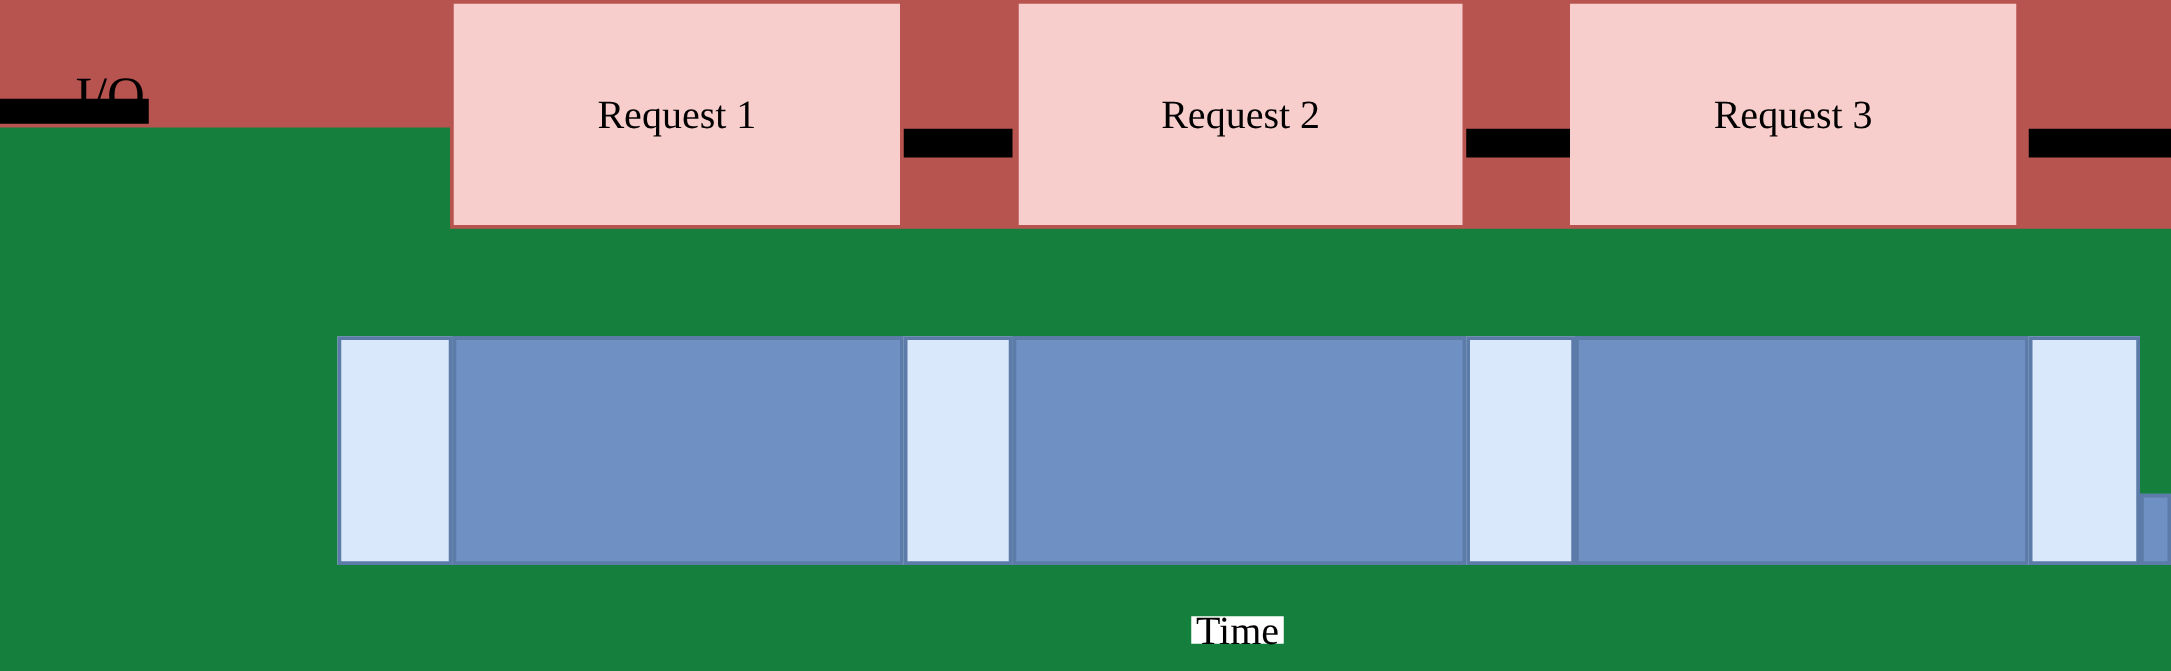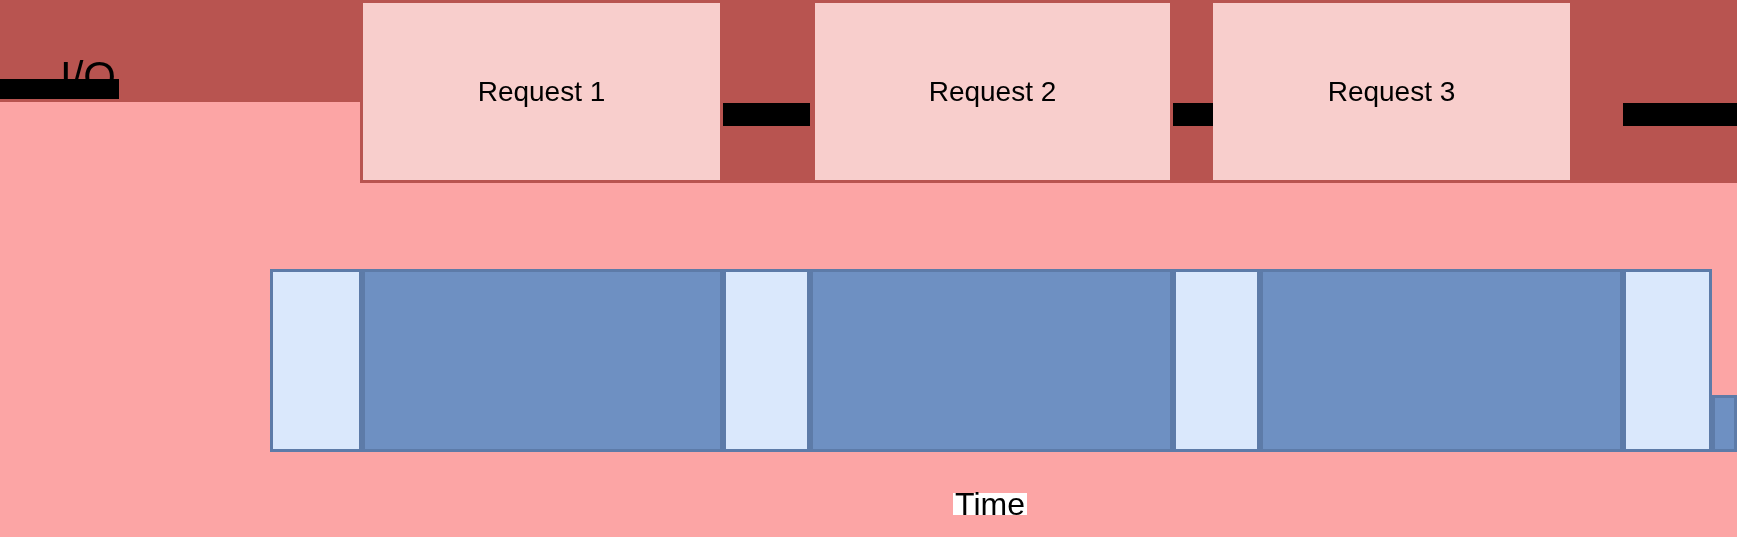--- a/index.html
+++ b/index.html
@@ -1,47 +1,47 @@
 <!DOCTYPE html>
 <html><head>
 <meta charset="utf-8">
 <style>
   html, body { margin: 0; padding: 0; background: #000; }
   .stage {
     position: relative;
     width: 1737px;
     height: 537px;
-    background: #fca5a5;
+    background: #15803d;
     overflow: hidden;
-    font-family: Liberation Sans, sans-serif;
+    font-family: Liberation Serif, serif;
   }
   .abs { position: absolute; box-sizing: border-box; }
 
   
   .io-left-strip { left: 0; top: 0; width: 363px; height: 102px; background: #b85450; }
   .io-band      { left: 360px; top: 0; width: 1377px; height: 183px; background: #b85450; }
   .io-axis-stub { left: 0; top: 79px; width: 119px; height: 20px; background: #000000; }
   .io-label {
     left: 60px; top: 52px;
     color: #000000; font-size: 42px; line-height: 50px; white-space: nowrap;
   }
   .axis-seg { top: 103px; height: 23px; background: #000000; }
   .axis-seg-1 { left: 723px;  width: 87px; }
   .axis-seg-2 { left: 1173px; width: 87px; }
   .axis-seg-3 { left: 1623px; width: 114px; }
 
   .request-box {
     top: 3px; height: 177px;
     background: #f8cecc;
     display: flex; align-items: center; justify-content: center;
-    color: #000000; font-size: 28px;
+    color: #000000; font-size: 32px;
   }
   .request-1 { left: 363px;  width: 357px; }
   .request-2 { left: 815px;  width: 355px; }
-  .request-3 { left: 1213px; width: 357px; }
+  .request-3 { left: 1256px; width: 357px; }
 
   
   .cpu-seg { top: 269px; height: 183px; border: 3px solid #5d7ba8; }
   .cpu-light { background: #dae8fc; }
   .cpu-dark  { background: #6e90c2; }
   .cpu-l1 { left: 270px;  width: 92px; }
   .cpu-d1 { left: 362px;  width: 361px; }
   .cpu-l2 { left: 723px;  width: 87px; }
   .cpu-d2 { left: 810px;  width: 363px; }
   .cpu-l3 { left: 1173px; width: 87px; }

